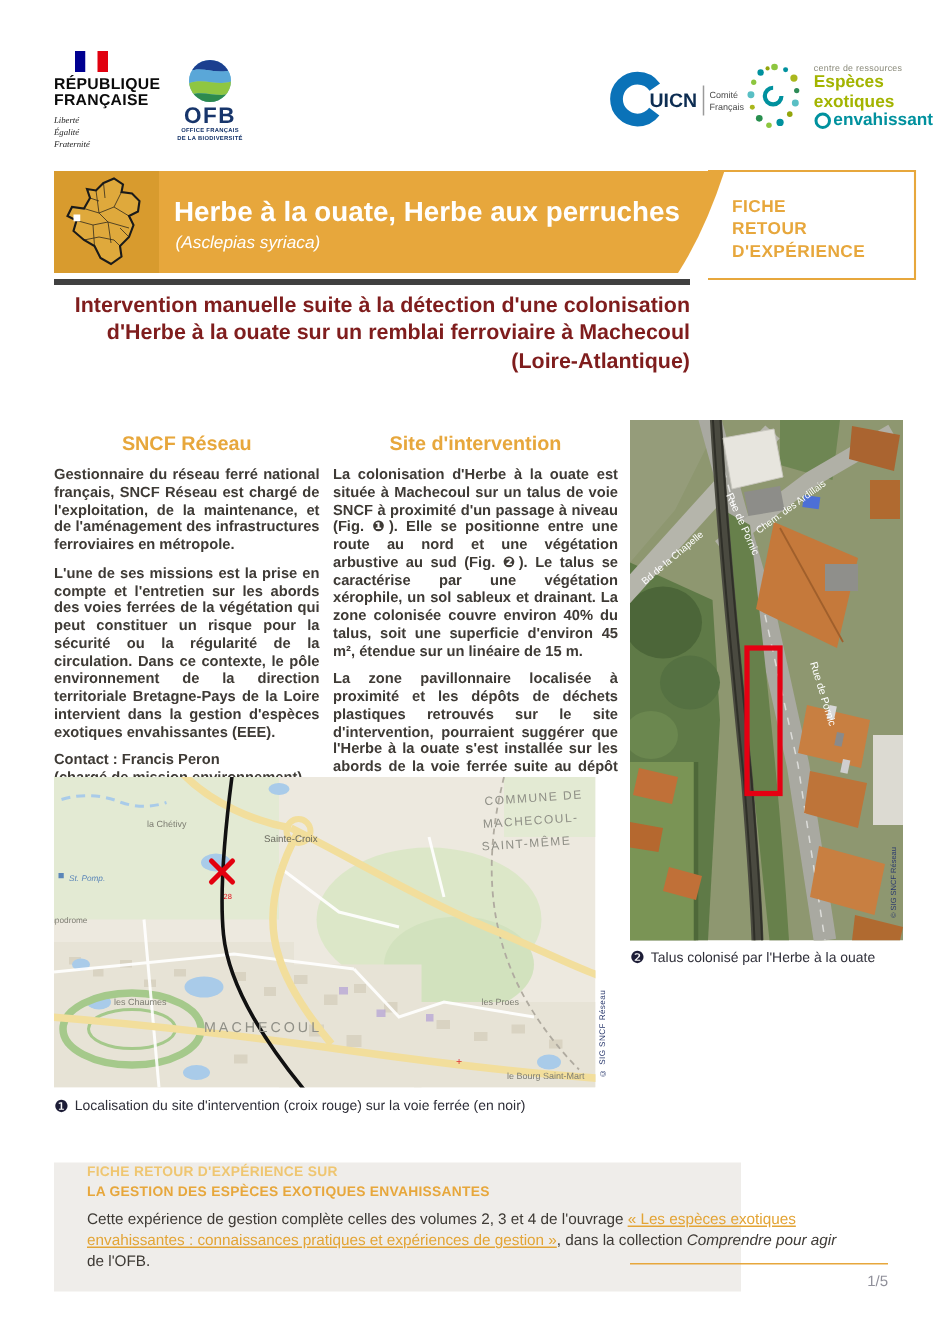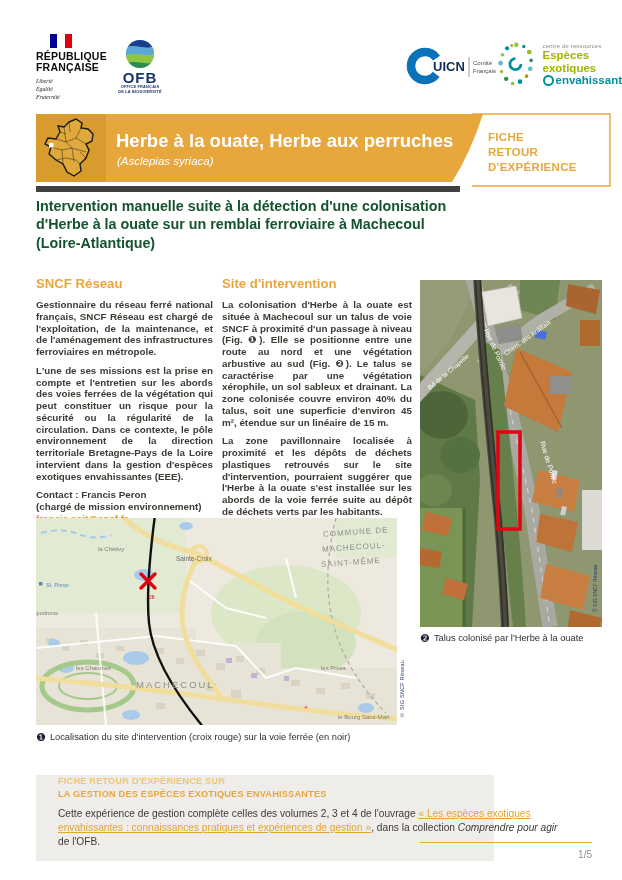--- a/index.html
+++ b/index.html
@@ -19,26 +19,26 @@
   .uicn{left:406px;top:44px;}
   .cdr{left:496px;top:36px;display:flex;align-items:center;}
   .cdr-text{margin-left:4px;}
   .cdr-l1{font-size:5.9px;color:#8A8A7A;letter-spacing:.2px;}
   .cdr-l2{font-size:11.5px;font-weight:bold;color:#A3B400;line-height:1.1;}
   .cdr-l3{font-size:11.5px;font-weight:bold;color:#00919E;line-height:1.1;display:flex;align-items:center;}
   .cdr-e{display:inline-block;width:7px;height:7px;border:2px solid #00919E;border-radius:50%;margin-right:2px;}
 
   
   .banner-svg{left:36px;top:112px;}
-  .headline{left:36px;top:186px;width:424px;border-top:6px solid #404040;padding-top:5px;
-            font-size:14.3px;font-weight:bold;color:#14532d;line-height:1.28;}
+  .headline{left:36px;top:186px;width:424px;border-top:4px solid #404040;padding-top:5px;
+            font-size:14.3px;font-weight:bold;color:#7f1d1d;line-height:1.28;text-align:right;}
 
   
   .col{text-align:justify;}
-  .col h3{margin:4px 0 8px 0;font-size:13.2px;font-weight:bold;color:#E7A73C;text-align:left;}
+  .col h3{margin:16px 0 8px 0;font-size:13.2px;font-weight:bold;color:#E7A73C;text-align:center;}
   .col p{margin:0 0 7px 0;font-size:9.8px;line-height:1.2;color:#3E3A35;font-weight:bold;}
   .col p.nojust{text-align:left;margin:0;}
   .col1{left:36px;top:272px;width:177px;}
   .col2{left:222px;top:272px;width:190px;}
   a.mail,a.doclink{color:#E3A435;text-decoration:underline;cursor:pointer;}
 
   
   .sat{left:420px;top:280px;}
   .mapfig{left:36px;top:518px;}
   .caption{display:flex;align-items:flex-start;font-size:9.3px;color:#2E2E38;}

